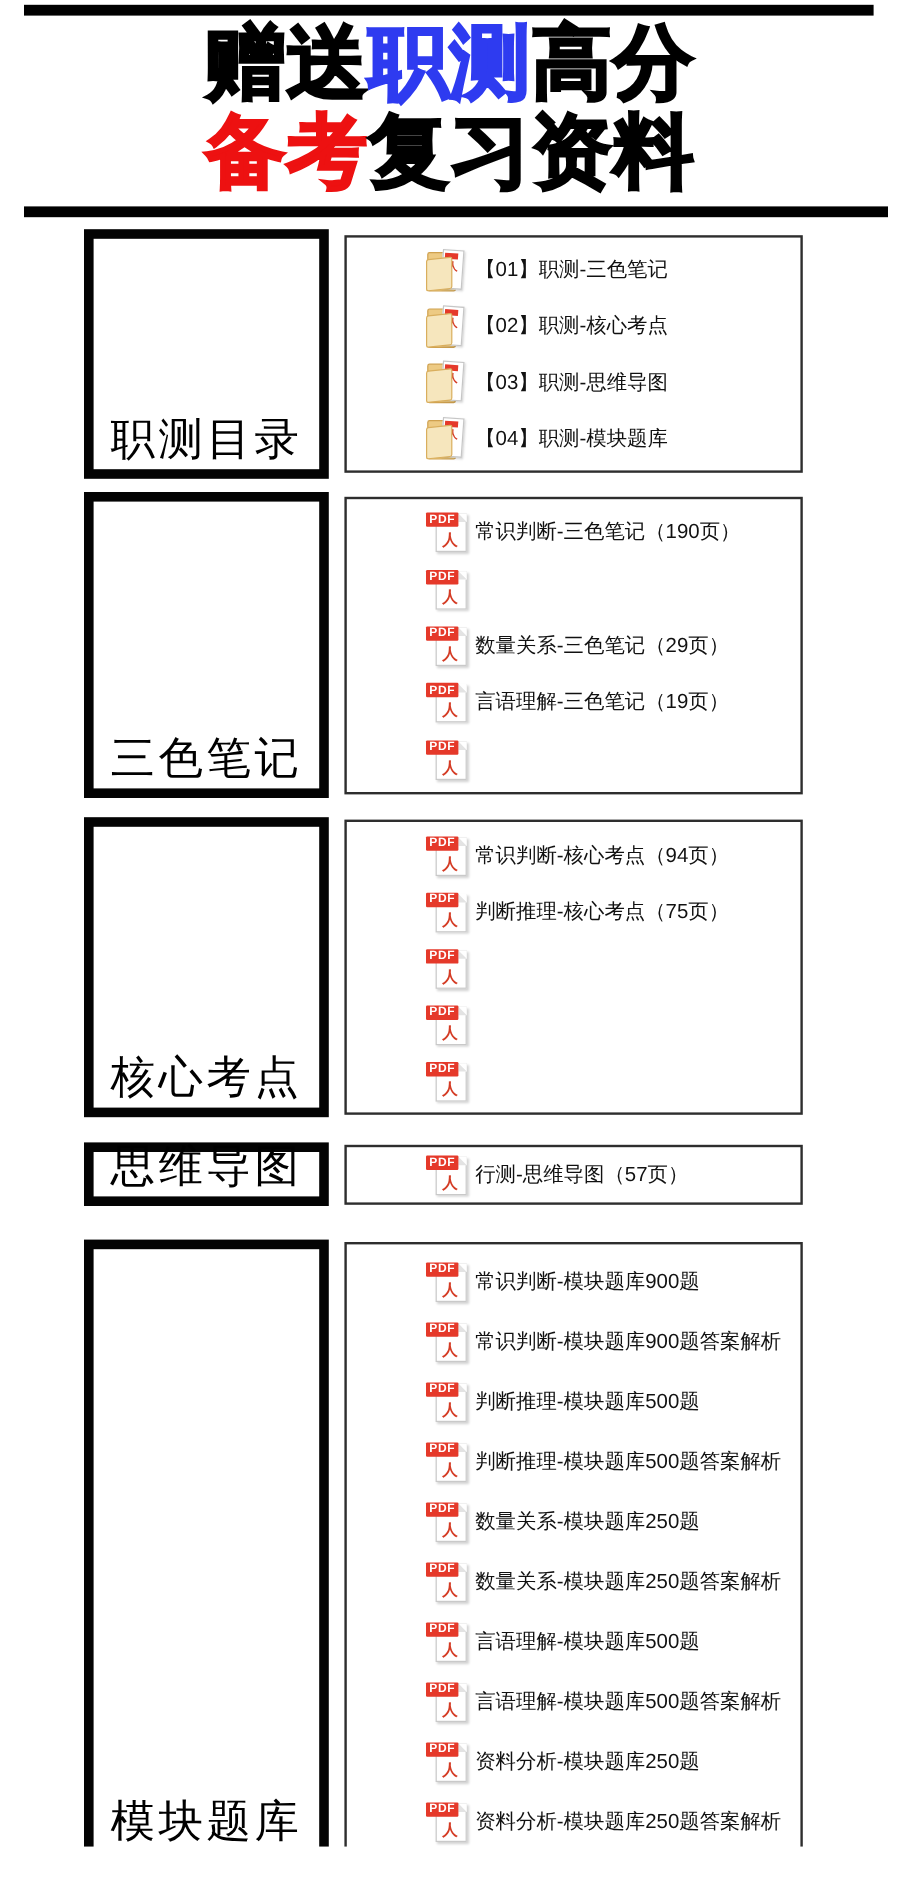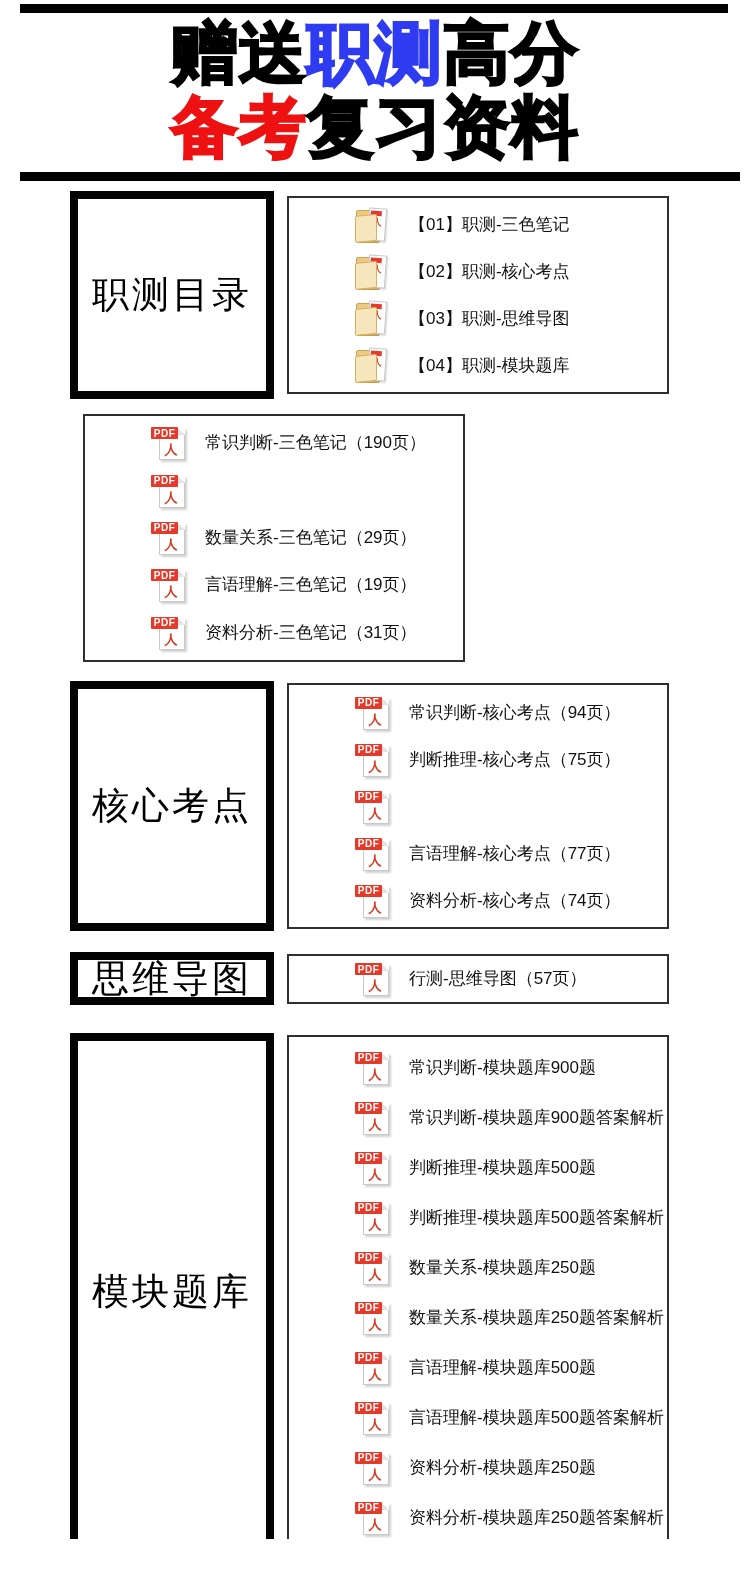--- a/index.html
+++ b/index.html
@@ -19,36 +19,36 @@
   
   .section{display:flex;margin-left:70px;align-items:center;}
   .s1{height:208px;margin-top:10px;}
   .s2{height:255px;margin-top:11px;}
   .s3{height:250px;margin-top:16px;}
   .s4{height:53px;margin-top:21px;}
   .s5{height:518px;margin-top:28px;}
   .label-box{
     box-sizing:border-box;width:204px;height:100%;
     border:8px solid #030303;background:#fff;
-    display:flex;align-items:center;justify-content:center;
+    display:flex;align-items:flex-end;justify-content:center;
     font-family:"Liberation Serif","DejaVu Serif",serif;
     font-size:37px;letter-spacing:3px;white-space:nowrap;
   }
   .list-box{
     box-sizing:border-box;width:382px;margin-left:13px;
     border:2px solid #2e2e2e;background:#fff;
     display:flex;flex-direction:column;justify-content:space-evenly;
   }
   .s1 .list-box{height:198px;}
   .s2 .list-box{height:248px;}
   .s3 .list-box{height:246px;}
   .s4 .list-box{height:50px;}
   .s5 .list-box{height:514px;}
   .file-row{display:flex;align-items:center;padding-left:66px;height:40px;}
-  .file-name{font-size:17px;color:#111;margin-left:20px;white-space:nowrap;
+  .file-name{font-size:17px;color:#111;margin-left:7px;white-space:nowrap;
     font-family:"Liberation Sans","DejaVu Sans",sans-serif;}
   
   .icon-pdf{position:relative;width:34px;height:37px;flex:0 0 34px;}
   .icon-pdf .pg{
     position:absolute;left:8px;top:4px;width:24px;height:30px;background:#fff;
     border:1px solid #c9c9c9;box-shadow:1.5px 1.5px 2px rgba(0,0,0,.18);
   }
   .icon-pdf .pg::after{ 
     content:"";position:absolute;top:-1px;right:-1px;width:0;height:0;
     border-top:7px solid #ffffff;border-left:7px solid #e3e3e3;
@@ -151,20 +151,23 @@
               <span class="mini-glyph">人</span>
             </span>
             <span class="front"></span>
           </span>
           <span class="file-name">【04】职测-模块题库</span>
         </div>
       </div>
   </div>
 
   <div class="section s2">
+    <div class="label-box">
+      <span>三色笔记</span>
+    </div>
     <div class="list-box">
 
         <div class="file-row">
           <span class="icon-pdf">
             <span class="pg"></span>
             <span class="pdf-badge">PDF</span>
             <span class="pdf-glyph">人</span>
           </span>
           <span class="file-name">常识判断-三色笔记（190页）</span>
         </div>
@@ -194,21 +197,20 @@
           </span>
           <span class="file-name">言语理解-三色笔记（19页）</span>
         </div>
 
         <div class="file-row">
           <span class="icon-pdf">
             <span class="pg"></span>
             <span class="pdf-badge">PDF</span>
             <span class="pdf-glyph">人</span>
           </span>
-          <span class="file-name">资料分析-三色笔记（31页）</span>
         </div>
       </div>
   </div>
 
   <div class="section s3">
     <div class="label-box">
       <span>核心考点</span>
     </div>
     <div class="list-box">
 
@@ -237,30 +239,28 @@
             <span class="pdf-glyph">人</span>
           </span>
         </div>
 
         <div class="file-row">
           <span class="icon-pdf">
             <span class="pg"></span>
             <span class="pdf-badge">PDF</span>
             <span class="pdf-glyph">人</span>
           </span>
-          <span class="file-name">言语理解-核心考点（77页）</span>
-        </div>
-
-        <div class="file-row">
-          <span class="icon-pdf">
-            <span class="pg"></span>
-            <span class="pdf-badge">PDF</span>
-            <span class="pdf-glyph">人</span>
-          </span>
-          <span class="file-name">资料分析-核心考点（74页）</span>
+        </div>
+
+        <div class="file-row">
+          <span class="icon-pdf">
+            <span class="pg"></span>
+            <span class="pdf-badge">PDF</span>
+            <span class="pdf-glyph">人</span>
+          </span>
         </div>
       </div>
   </div>
 
   <div class="section s4">
     <div class="label-box">
       <span>思维导图</span>
     </div>
     <div class="list-box">
 

